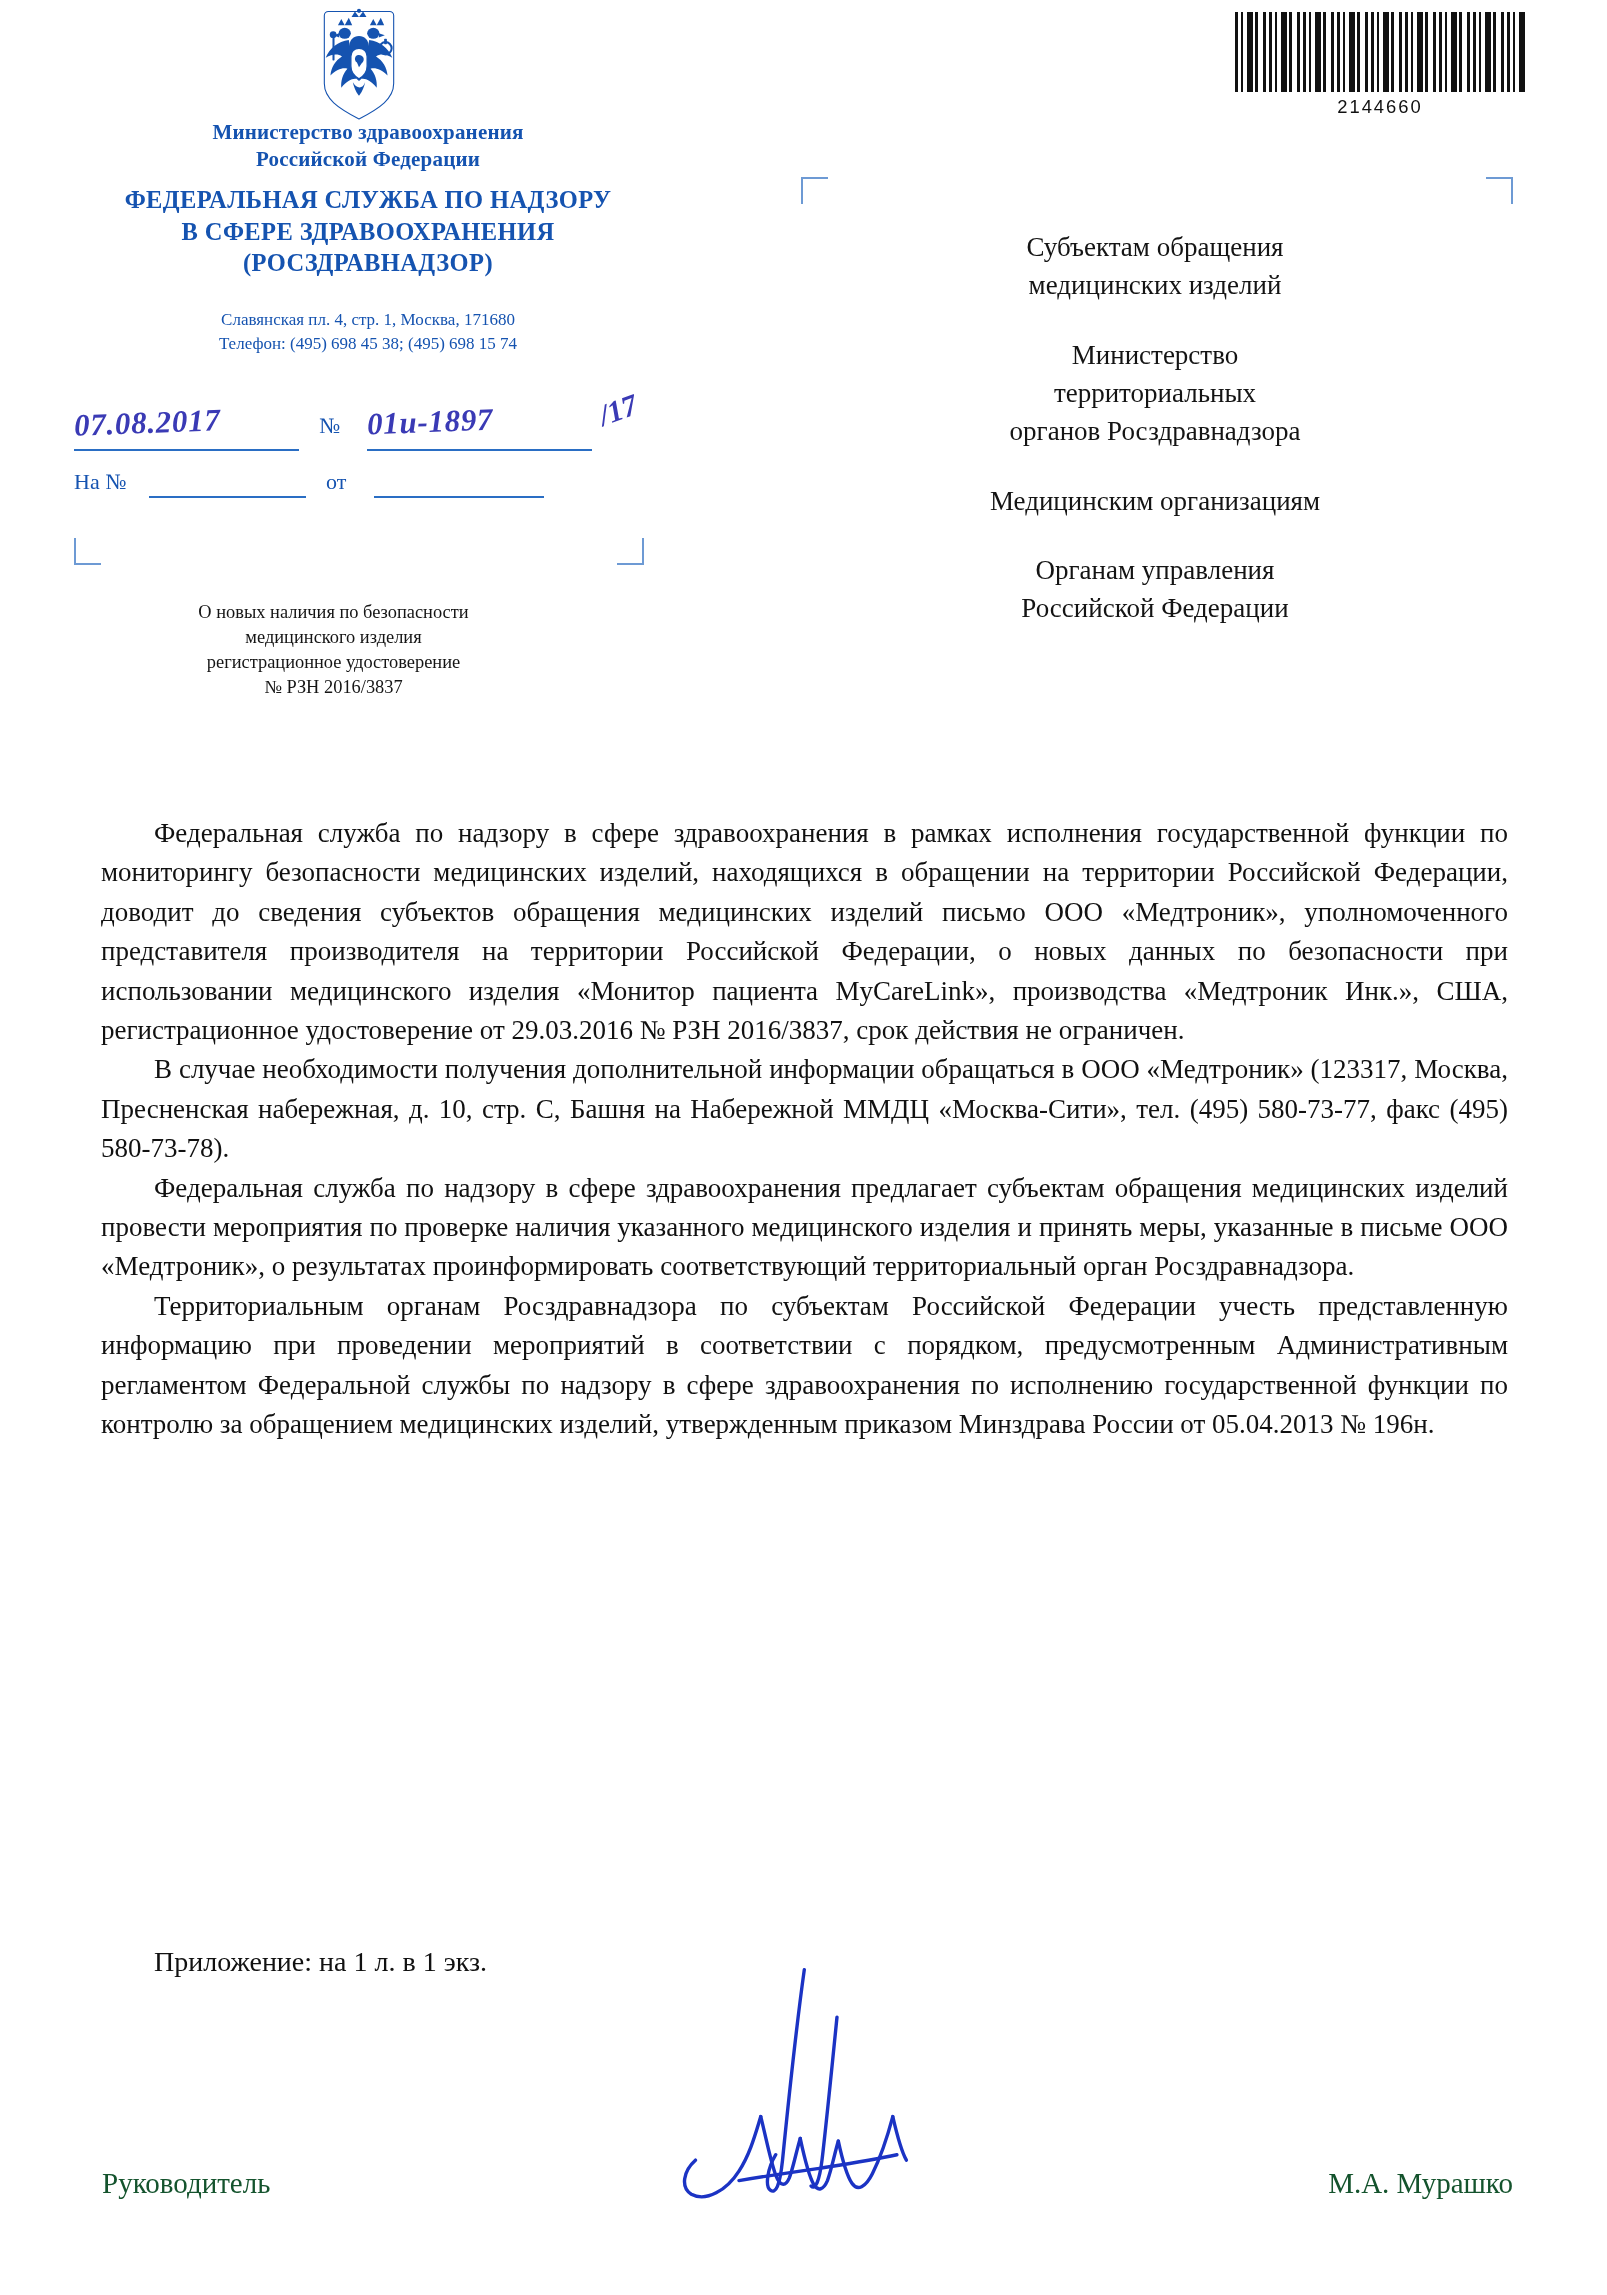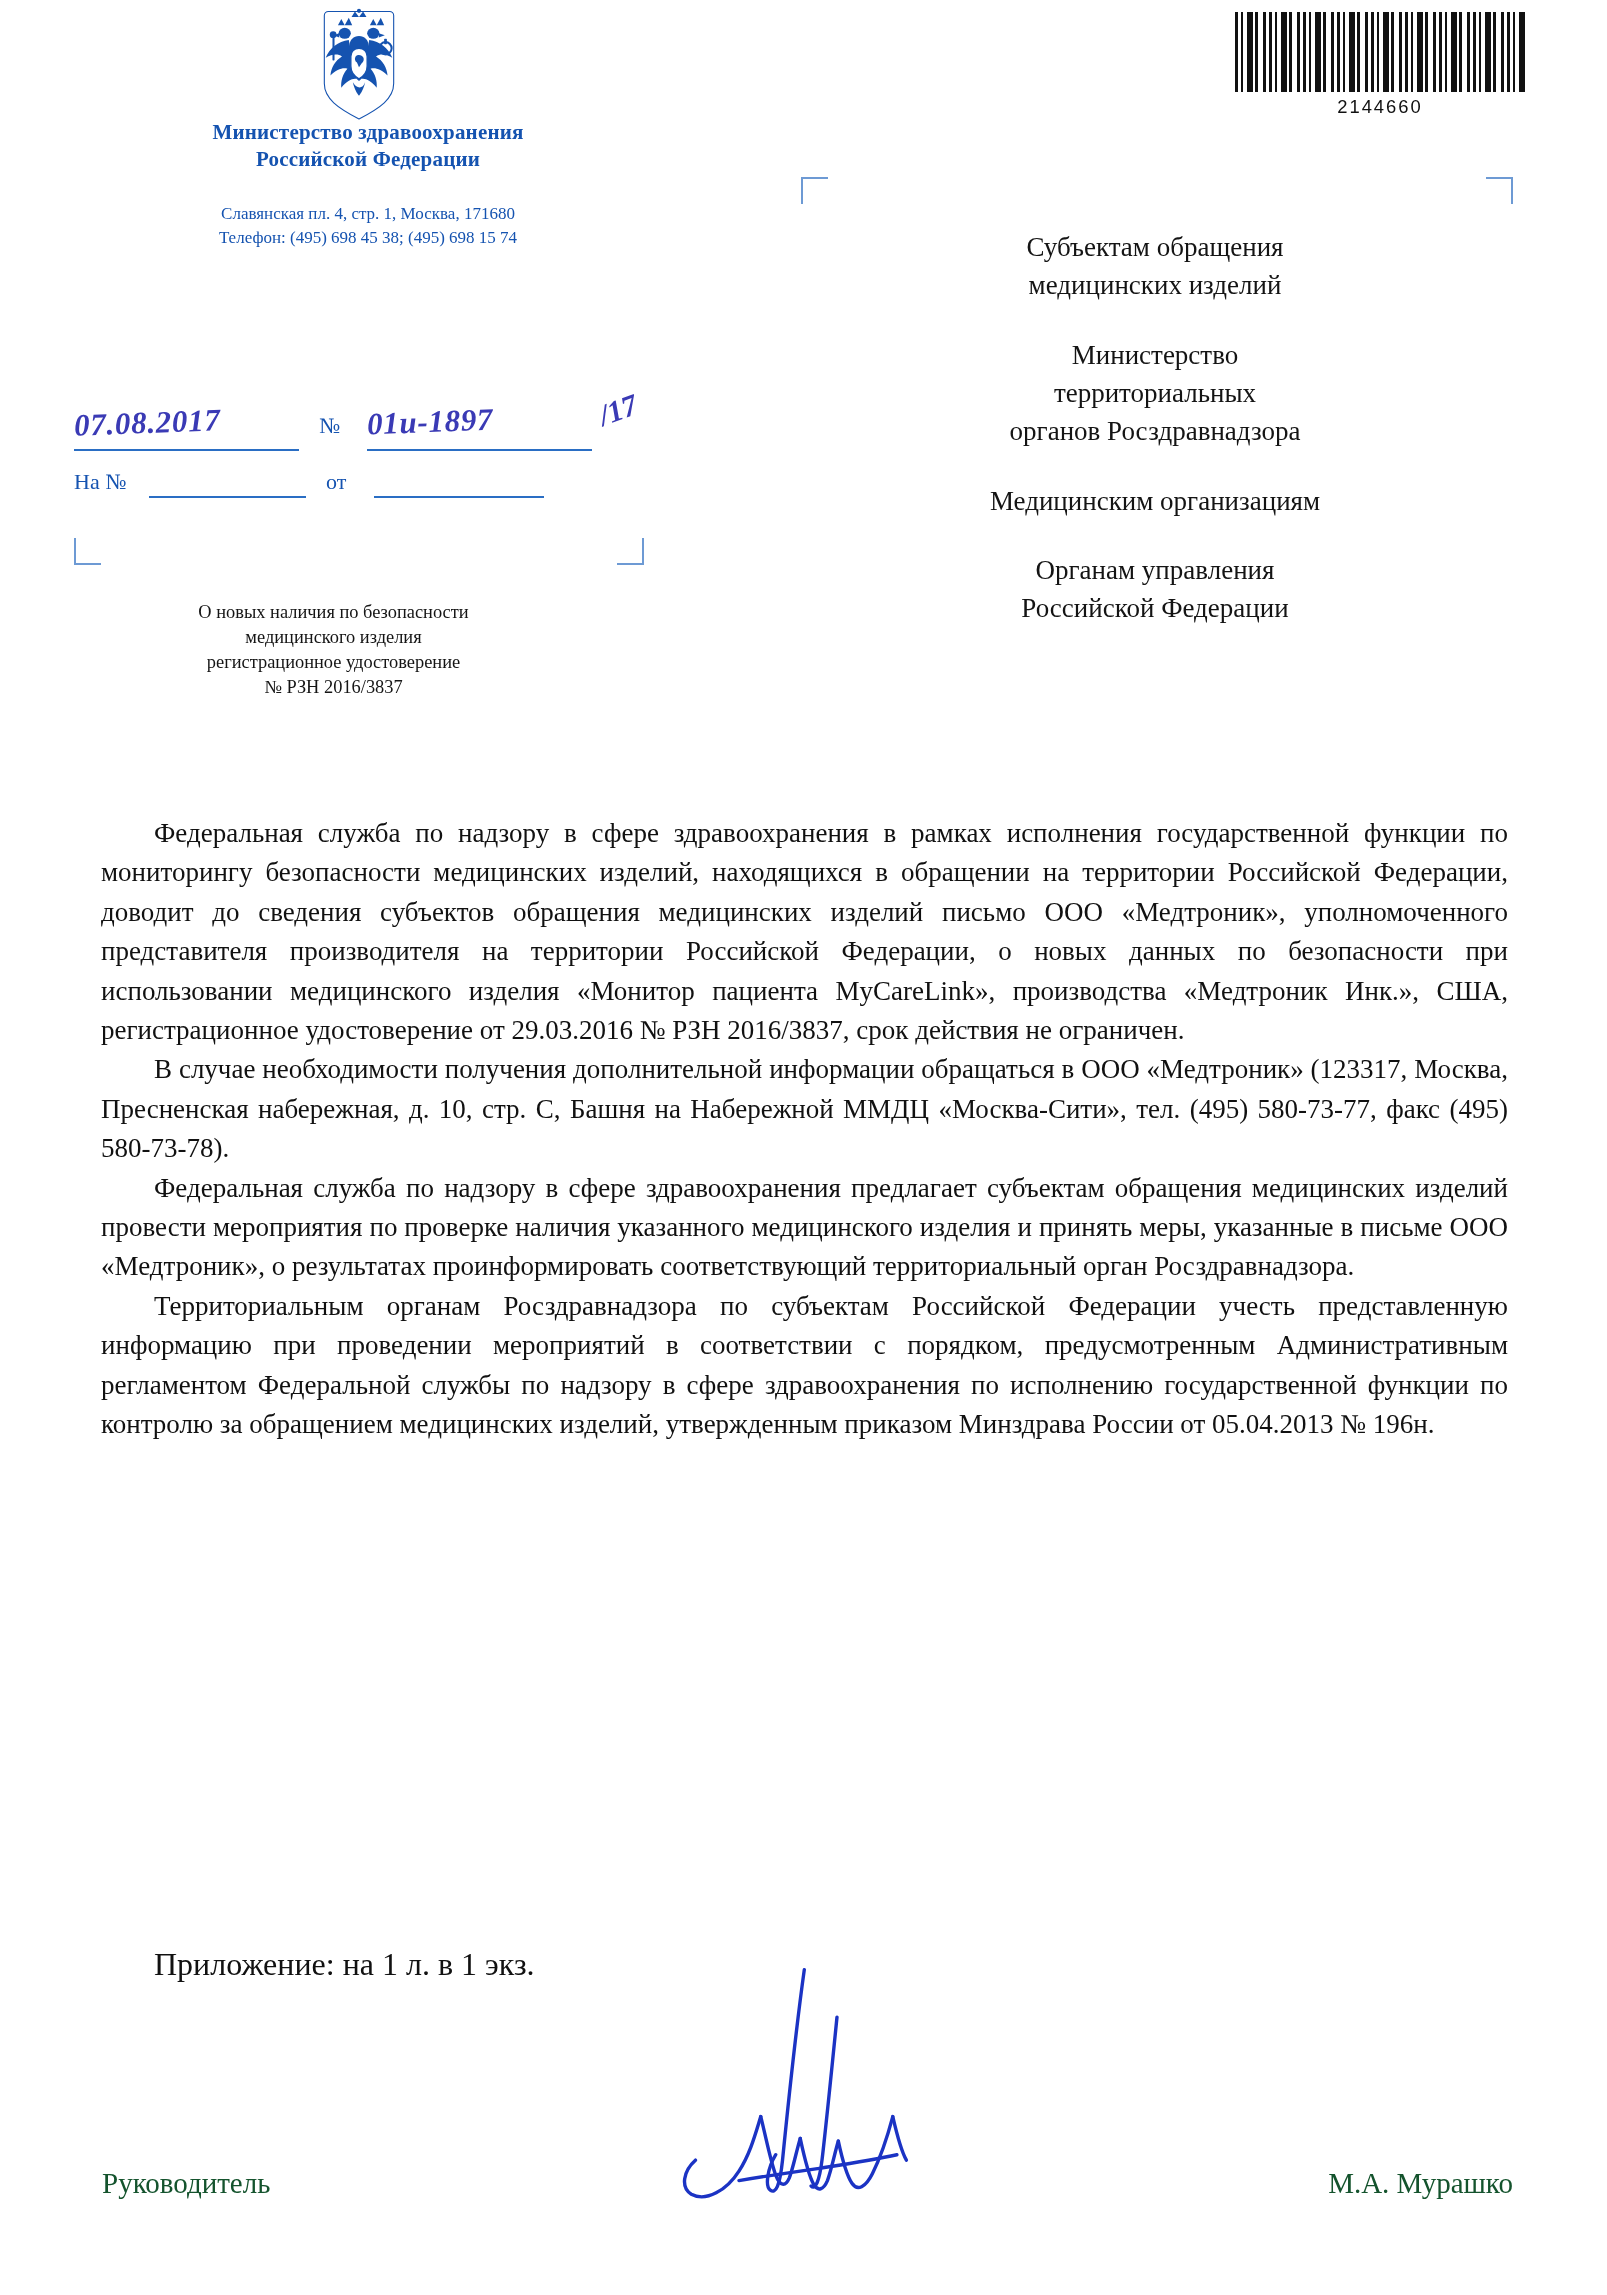--- a/index.html
+++ b/index.html
@@ -143,21 +143,21 @@
     text-align: justify;
     color: #111;
   }
   .body-text p { text-indent: 53px; margin-bottom: 0; }
 
   
   .attachment {
     position: absolute;
     top: 1946px; left: 154px;
     font-family: "Liberation Serif", serif;
-    font-size: 32px;
+    font-size: 28px;
     color: #111;
     text-align: right;
   }
 
   
   .sig-row {
     position: absolute;
     top: 2167px; left: 102px;
     width: 1411px;
     display: flex;
@@ -212,20 +212,25 @@
 
         <path d="M66 112 c4 8 14 12 18 0 c-2 10 -6 16 -9 20 c-3 -4 -7 -10 -9 -20 z"></path>
       </g>
     </svg>
   </div>
 
   <div class="letterhead">
     <div class="lh-ministry">
       <div>Министерство здравоохранения</div>
       <div>Российской Федерации</div>
+    </div>
+    <div class="lh-service">
+      <div>ФЕДЕРАЛЬНАЯ СЛУЖБА ПО НАДЗОРУ</div>
+      <div>В СФЕРЕ ЗДРАВООХРАНЕНИЯ</div>
+      <div>(РОСЗДРАВНАДЗОР)</div>
     </div>
     <div class="lh-address">
       <div>Славянская пл. 4, стр. 1, Москва, 171680</div>
       <div>Телефон: (495) 698 45 38; (495) 698 15 74</div>
     </div>
   </div>
 
   <div class="bracket" style="top:177px; left:801px; width:27px; height:27px; border-top:2px solid #6d9ad4; border-left:2px solid #6d9ad4;"></div>
   <div class="bracket" style="top:177px; left:1486px; width:27px; height:27px; border-top:2px solid #6d9ad4; border-right:2px solid #6d9ad4;"></div>
   <div class="bracket" style="top:538px; left:74px; width:27px; height:27px; border-bottom:2px solid #6d9ad4; border-left:2px solid #6d9ad4;"></div>

